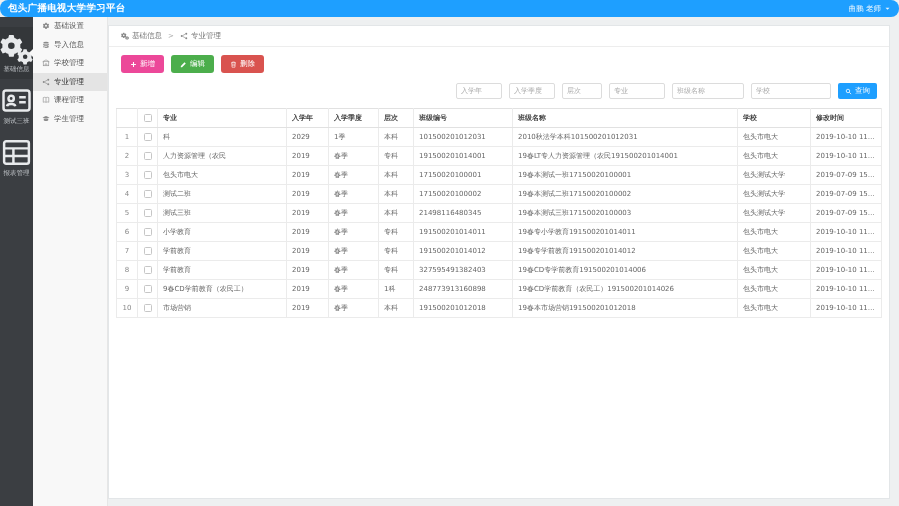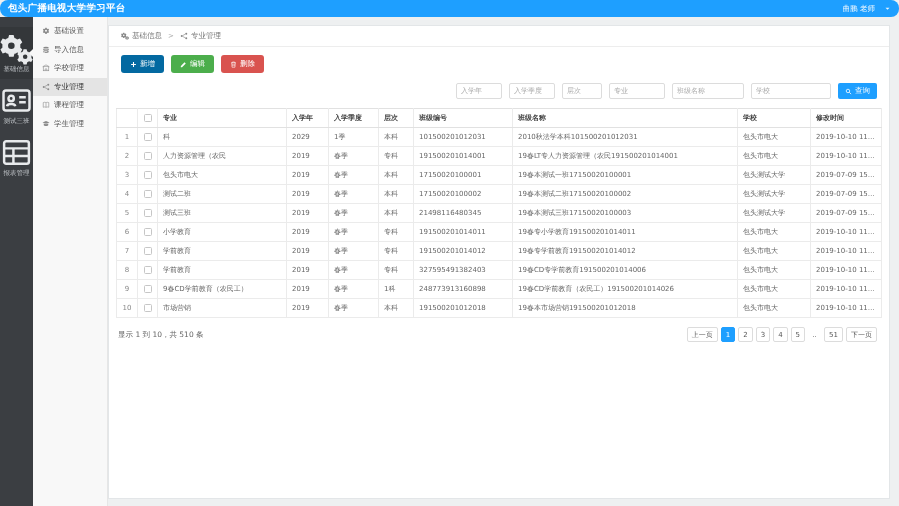--- a/index.html
+++ b/index.html
@@ -4,58 +4,58 @@
 <style>
   * { margin:0; padding:0; box-sizing:border-box; }
   html,body { width:899px; height:506px; overflow:hidden; background:#eef0f1;
     font-family:"DejaVu Sans","Liberation Sans",sans-serif; }
   svg { display:block; }
 
   
   .navbar { height:17px; background:#1e9fff; display:flex; align-items:center;
     justify-content:space-between; padding:0 8px;border-radius:8px; }
   .navbar .title { color:#fff; font-size:9.5px; font-weight:bold; letter-spacing:.3px; }
-  .navbar .user { color:#eaf6ff; font-size:7.5px; display:flex; align-items:center; gap:9px; cursor:pointer; }
+  .navbar .user { color:#eaf6ff; font-size:7.5px; display:flex; align-items:center; gap:3px; cursor:pointer; }
   .navbar .user svg { width:7px; height:7px; }
 
   
   .layout { display:flex; height:489px; }
 
   
   .dark-sidebar { width:33px; background:#3b3e42; padding-top:10px; flex:0 0 33px; }
   .ds-item { position:relative; text-align:center; padding:5px 0 6px; cursor:pointer; color:#d7dadd; }
   .ds-item .ic { width:14px; height:14px; margin:0 auto 2px; color:#e8eaec; }
   .ds-item .lb { font-size:6.5px; color:#bfc3c7; display:block; line-height:8px; }
   .ds-item.active { background:#34373a; }
   .ds-item.active::after { content:""; position:absolute; right:0; top:50%; margin-top:-4px;
     border-top:4px solid transparent; border-bottom:4px solid transparent; border-right:4px solid #f8f8f8; }
 
   
-  .submenu { width:75px; background:#f8f8f8; border-right:1px solid #e6e6e6; padding-top:5px; flex:0 0 75px; }
+  .submenu { width:75px; background:#f8f8f8; border-right:1px solid #e6e6e6; flex:0 0 75px; }
   .sm-item { height:18.5px; display:flex; align-items:center; padding-left:9px; gap:4px;
     font-size:7.5px; color:#555; cursor:pointer; white-space:nowrap; }
   .sm-item .ic { width:8px; height:8px; color:#8a8a8a; flex:0 0 8px; }
   .sm-item.active { background:#e4e4e4; color:#333; }
 
   
   .main { flex:1; display:flex; flex-direction:column; background:#eef0f1; padding:8px 9px 7px 0; }
   .card { background:#fff; border:1px solid #e3e6e8; flex:1; overflow:hidden; }
 
   .breadcrumb { height:21px; display:flex; align-items:center; padding:0 12px; gap:4px;
     border-bottom:1px solid #ededed; font-size:7.5px; color:#777; }
   .breadcrumb .bc-item { display:flex; align-items:center; gap:3px; cursor:pointer; }
   .breadcrumb .ic { width:8px; height:8px; color:#888; }
   .breadcrumb .sep { color:#aaa; font-size:7px; padding:0 2px; }
 
   .toolbar { padding:8px 12px 2px; display:flex; gap:7px; }
   .btn { border:none; border-radius:3px; color:#fff; font-size:7.5px; padding:4px 9px;
     display:flex; align-items:center; gap:3px; cursor:pointer;
     font-family:"DejaVu Sans","Liberation Sans",sans-serif; }
   .btn .ic { width:7px; height:7px; }
-  .btn-blue { background:#0369a1; }
+  .btn-blue { background:#ec4899; }
   .btn-green { background:#4cae4c; }
   .btn-red { background:#d9534f; }
 
   .filters { display:flex; justify-content:flex-end; align-items:center; gap:7px; padding:8px 12px 0; }
   .filters input { height:16px; border:1px solid #dcdcdc; border-radius:2px; font-size:7px;
     padding:0 4px; color:#555; outline:none; font-family:inherit; }
   .filters input::placeholder { color:#aaa; }
   .filters input:nth-child(1){ width:46px; } .filters input:nth-child(2){ width:46px; }
   .filters input:nth-child(3){ width:40px; } .filters input:nth-child(4){ width:56px; }
   .filters input:nth-child(5){ width:72px; } .filters input:nth-child(6){ width:80px; }
@@ -407,30 +407,16 @@
               <td>春季</td>
               <td>本科</td>
               <td>191500201012018</td>
               <td>19春本市场营销191500201012018</td>
               <td>包头市电大</td>
               <td>2019-10-10 11:16:33</td>
             </tr>
           </tbody>
       </table>
 
-      <div class="pagefoot">
-        <span class="summary">显示 1 到 10，共 510 条</span>
-        <div class="pager" id="pager">
-            <div class="pg">上一页</div>
-            <div class="pg active">1</div>
-            <div class="pg">2</div>
-            <div class="pg">3</div>
-            <div class="pg">4</div>
-            <div class="pg">5</div>
-            <div class="pg dots">..</div>
-            <div class="pg">51</div>
-            <div class="pg">下一页</div>
-          </div>
-      </div>
 
     </div>
   </div>
 </div>
 
 </body></html>

